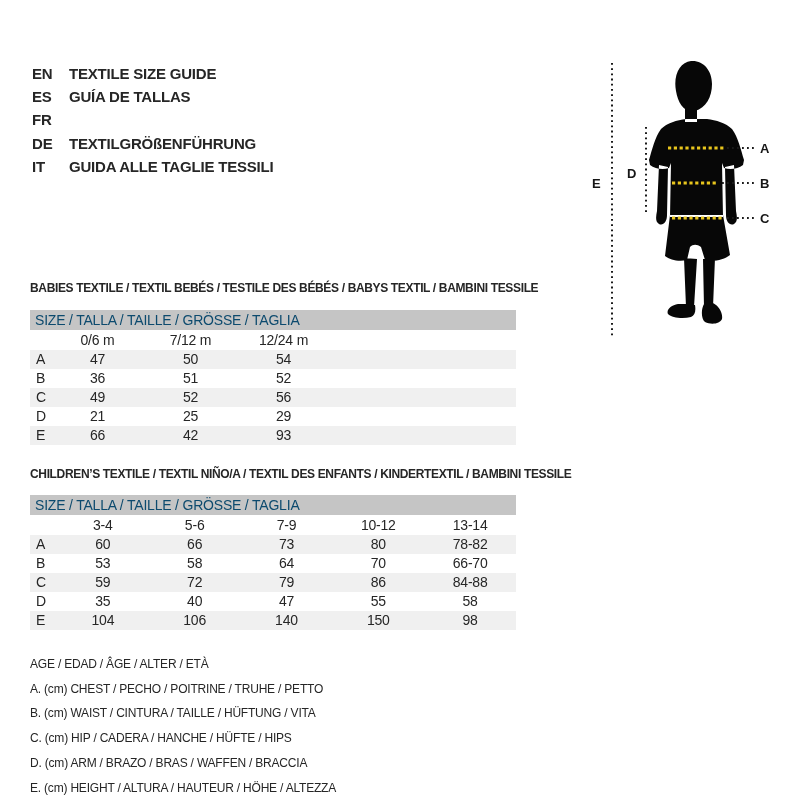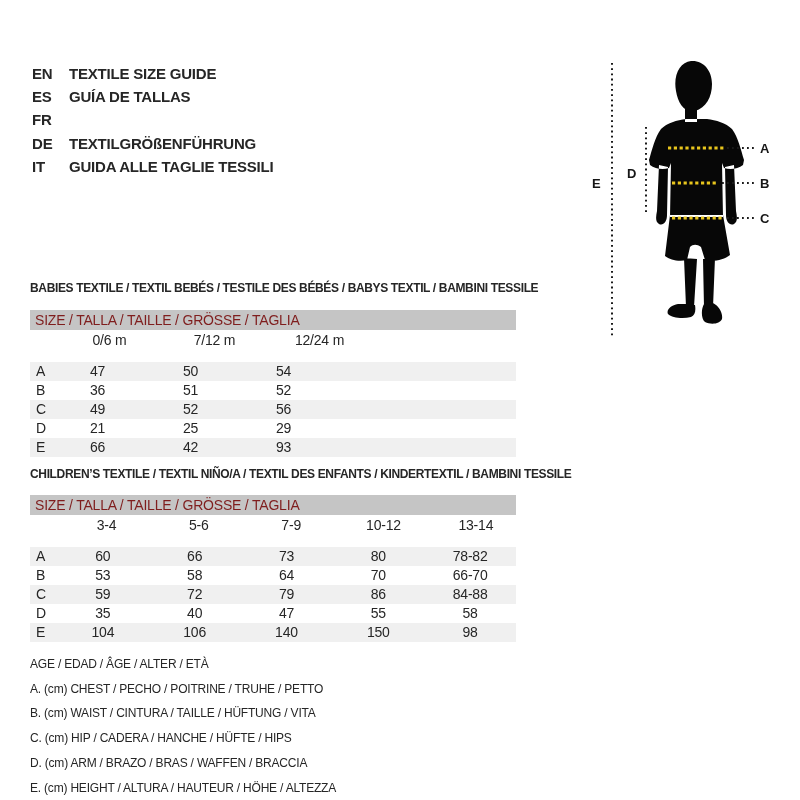--- a/index.html
+++ b/index.html
@@ -12,23 +12,23 @@
   .lang-row{display:flex;line-height:23.2px;font-size:15px;letter-spacing:-0.2px;font-weight:bold;}
   .lang-code{display:inline-block;width:37px;}
   
   .section-title{position:absolute;left:30px;font-size:12px;letter-spacing:-0.35px;white-space:nowrap;font-weight:bold;}
   .babies-title{top:261px;}
   .children-title{top:447px;text-align:right;}
   
   .size-table{position:absolute;left:30px;width:486px;font-size:14px;letter-spacing:-0.2px;}
   .babies-table{top:290px;}
   .children-table{top:475px;}
-  .size-bar{height:20px;line-height:20px;background:#c5c5c5;padding-left:5px;font-size:14px;color:#7f1d1d;}
+  .size-bar{height:20px;line-height:20px;background:#c5c5c5;padding-left:5px;font-size:14px;color:#0c4a6e;}
   .trow{display:flex;height:19px;line-height:19px;}
-  .head-row{height:32px;line-height:20px;gap:12px;}
+  .head-row{height:20px;line-height:20px;}
   .trow.odd{background:#f0f0f0;}
   .cell{text-align:center;}
   .label-cell{text-align:left;padding-left:6px;}
   .babies-table .cell{width:93px;}
   .babies-table .label-cell{width:15px;}
   .children-table .cell{width:92px;}
   .children-table .label-cell{width:21px;}
   
   .legend{position:absolute;left:30px;top:632px;font-size:12px;line-height:24.7px;letter-spacing:-0.2px;}
   

